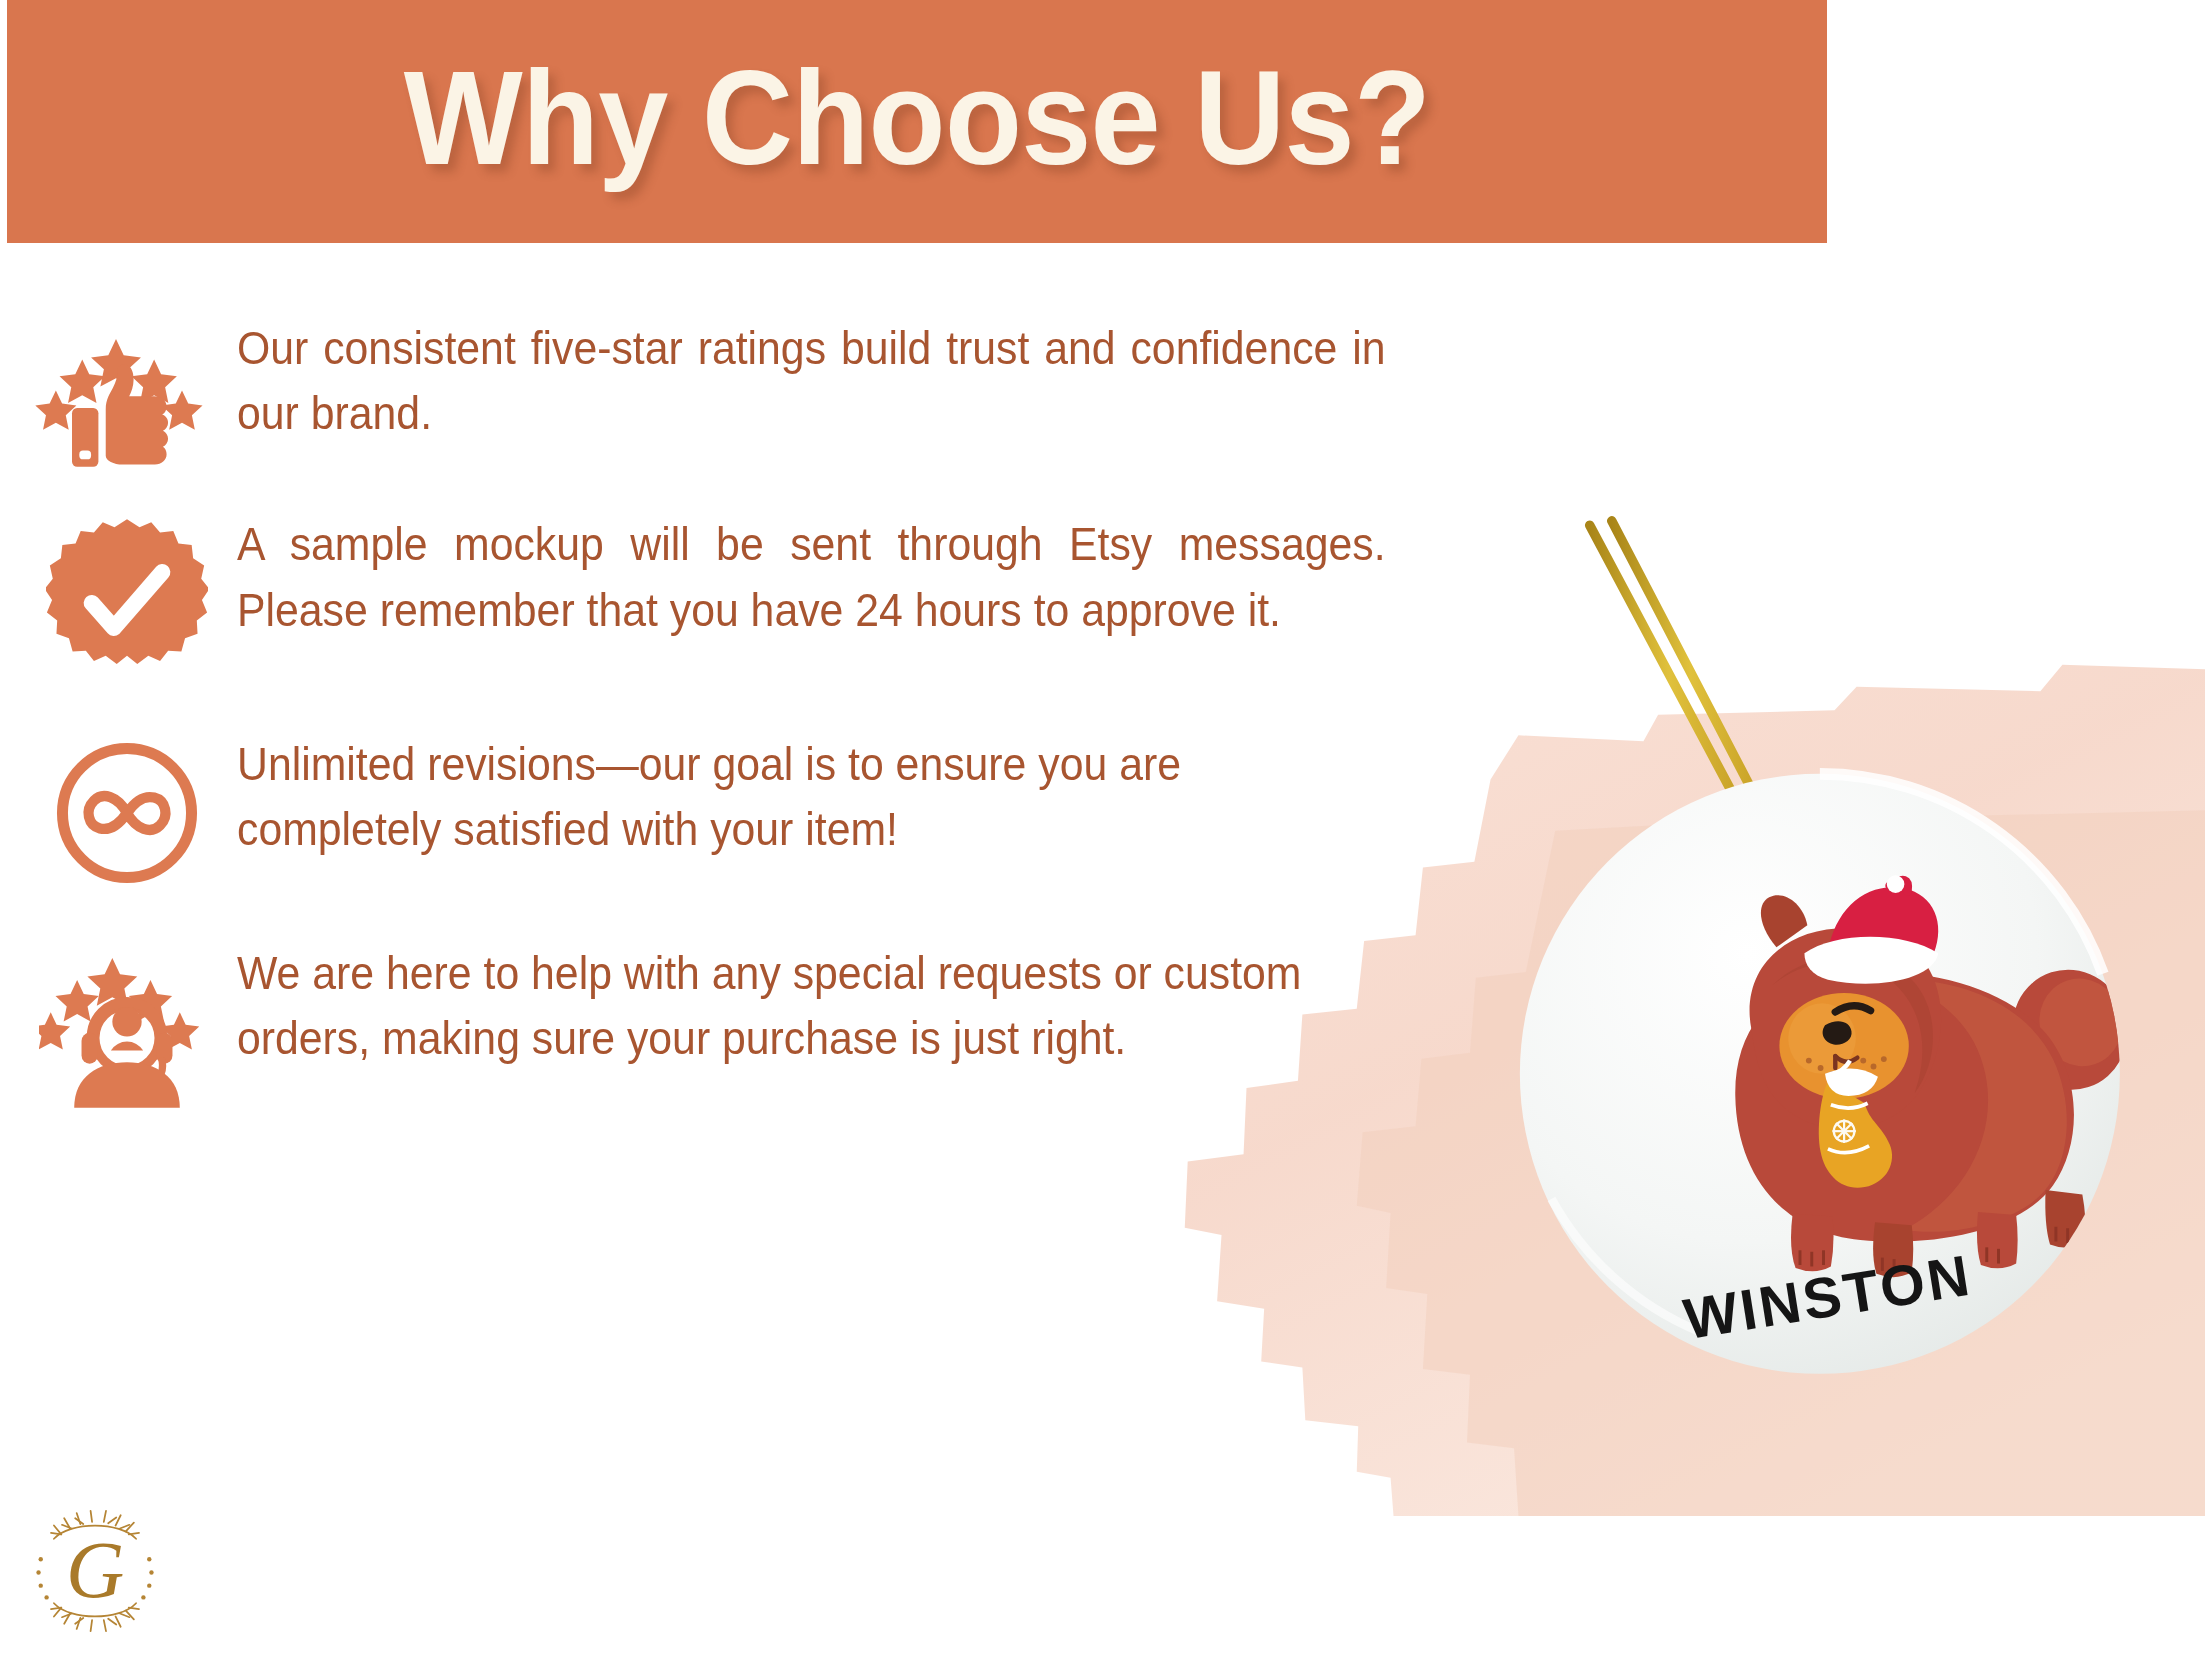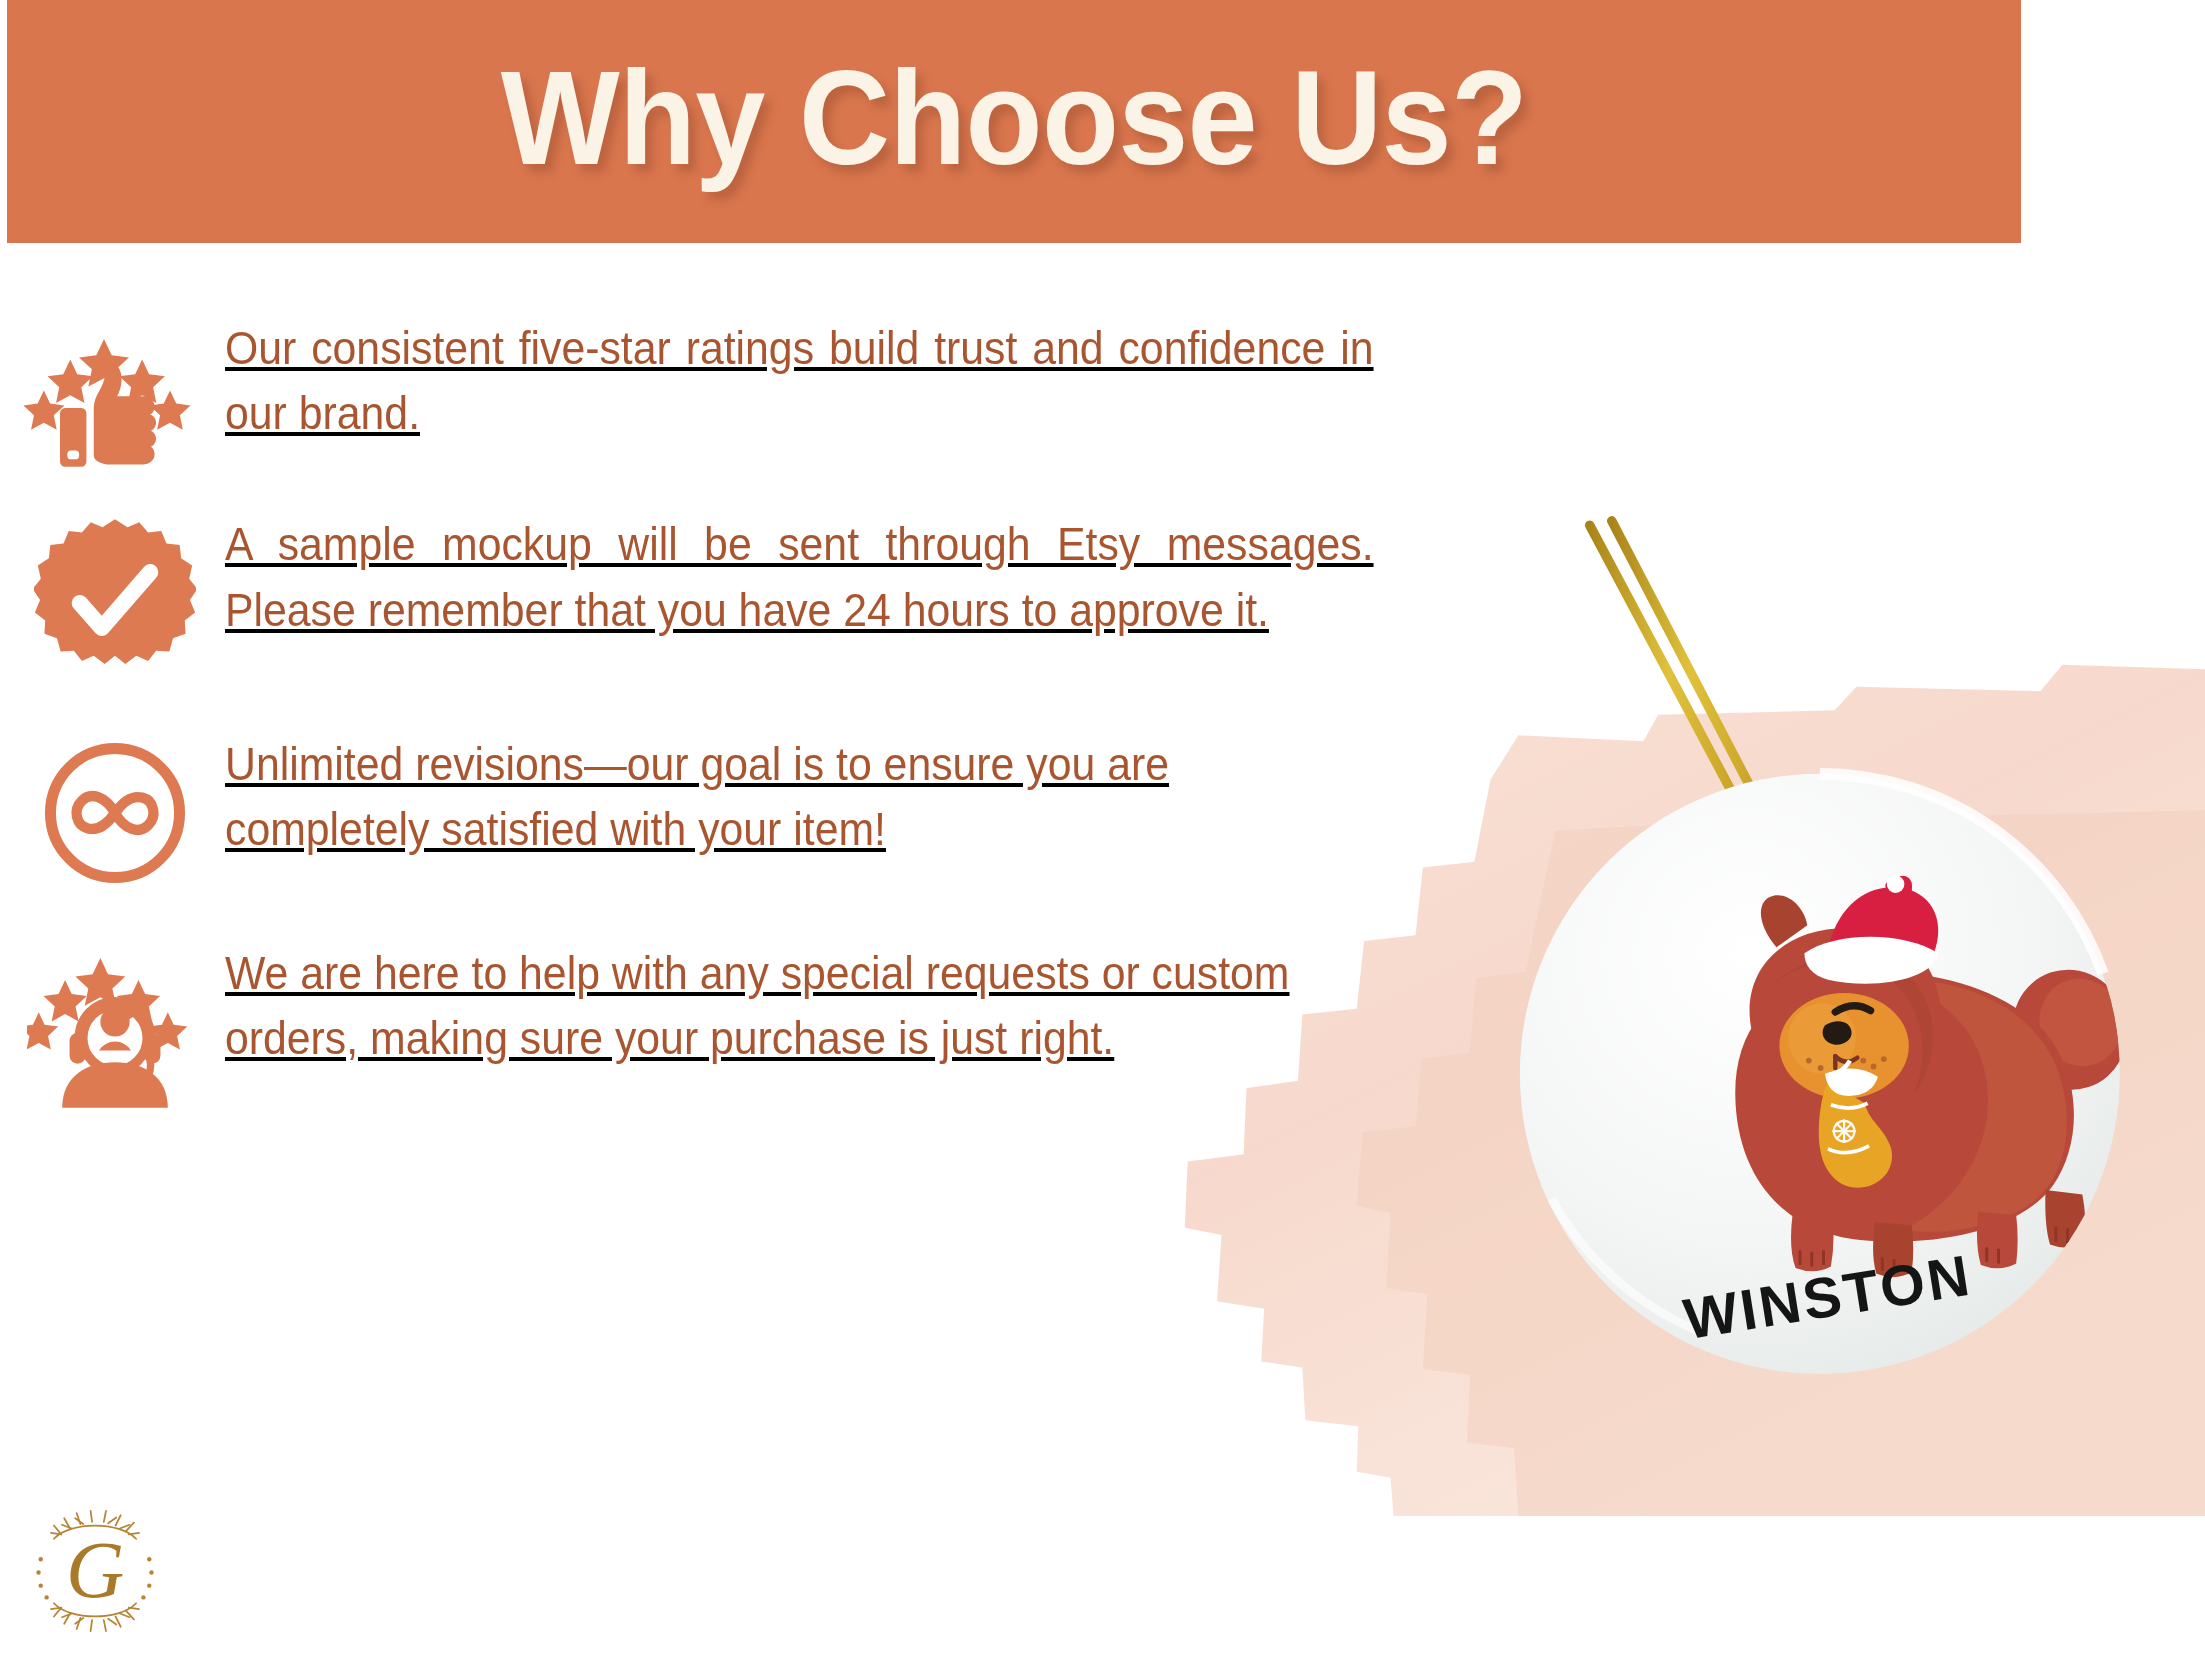--- a/index.html
+++ b/index.html
@@ -14,21 +14,21 @@
     background: #ffffff;
     overflow: hidden;
     font-family: "Liberation Sans", sans-serif;
   }
 
   
   .header-band {
     position: absolute;
     left: 6.6px;
     top: 0;
-    width: 2014px;
+    width: 1820px;
     height: 243px;
     background: #d9764e;
     display: flex;
     align-items: center;
     justify-content: center;
     box-sizing: border-box;
   }
   .header-title {
     font-family: "Liberation Sans", sans-serif;
     font-weight: bold;
@@ -49,24 +49,23 @@
     width: 1032px;
     height: 869px;
     overflow: hidden;
     pointer-events: none;
   }
   .watercolor svg { display: block; }
 
   
   .features {
     position: absolute;
-    left: 4px;
+    left: 16px;
     top: 265px;
     width: 1485px;
-    text-decoration: underline;
   }
   .feature-row {
     display: flex;
     align-items: flex-start;
     margin-bottom: 25px;
   }
   .feature-icon {
     flex: 0 0 221px;
     width: 221px;
     display: flex;

